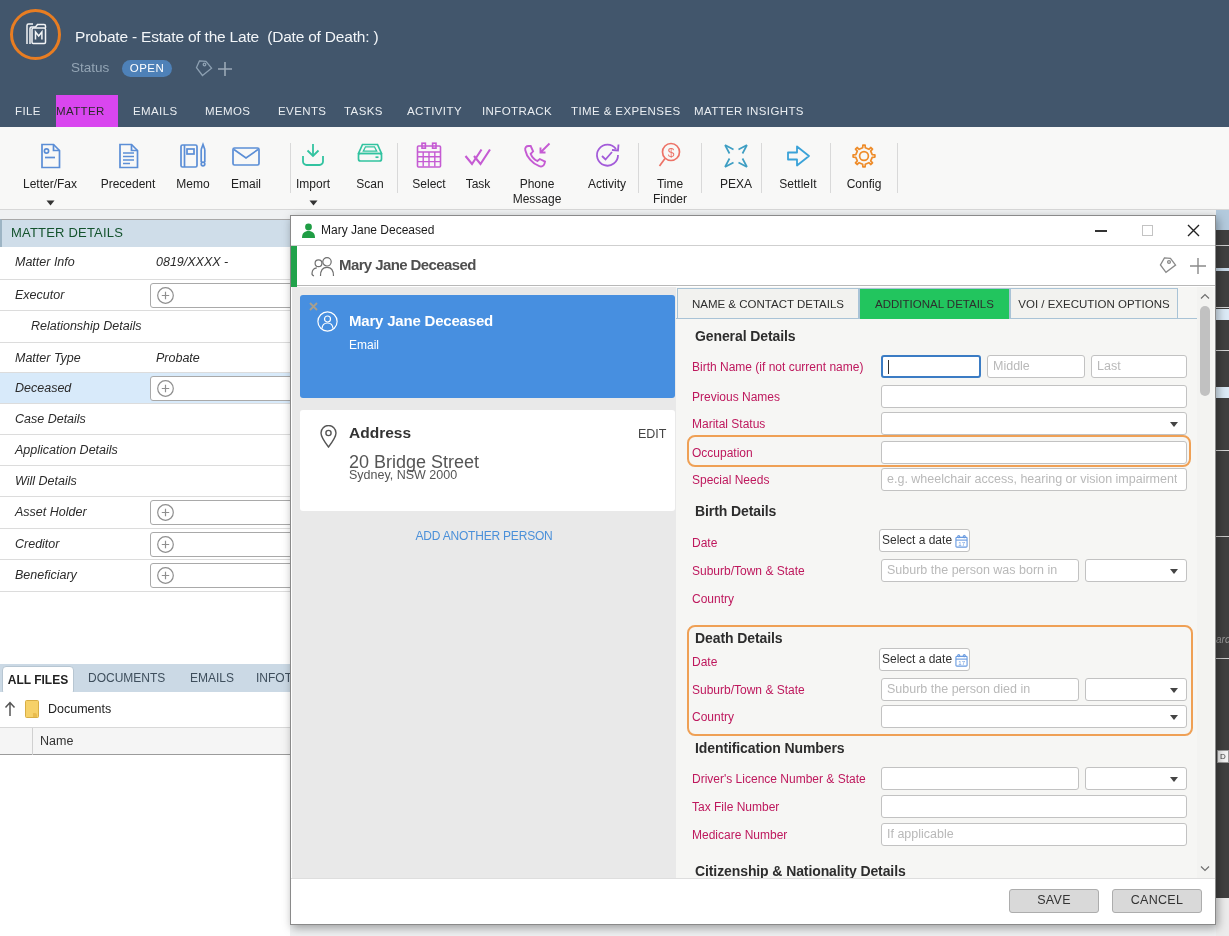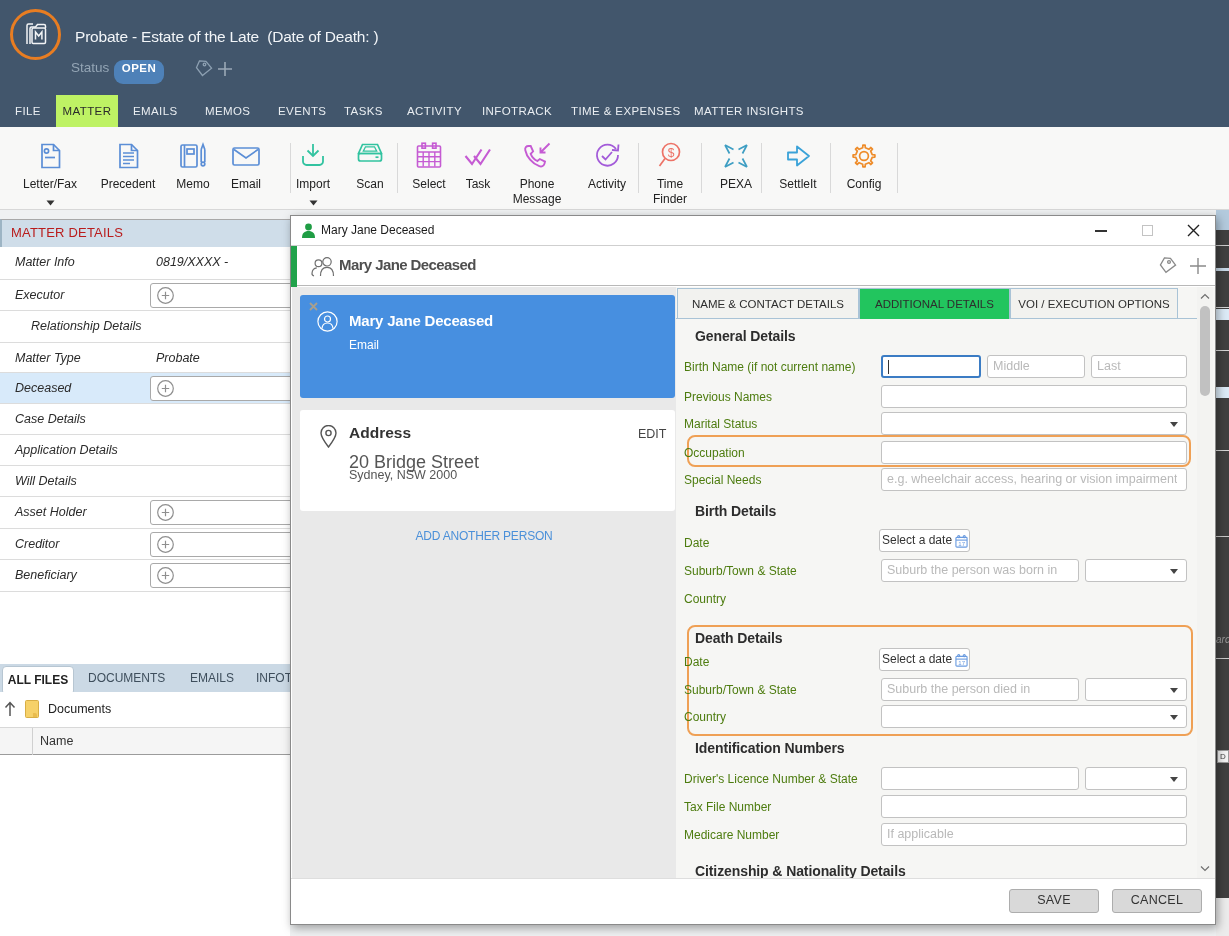--- a/index.html
+++ b/index.html
@@ -7,31 +7,31 @@
 #app { position:relative; width:1229px; height:936px; background:#eff1f2;
   font-family:"Liberation Sans",sans-serif; overflow:hidden; }
 .abs { position:absolute; }
 
 
 #tophdr { left:0; top:0; width:1229px; height:95px; background:#42566c; }
 #tabsrow { left:0; top:95px; width:1229px; height:32px; background:#42566c; }
 .tab { position:absolute; top:0; height:32px; line-height:32px; color:#e9edf1;
   font-size:11.5px; letter-spacing:0.4px; }
 #tabactive { position:absolute; left:56px; top:0; width:62px; height:32px;
-  background:#bef264; color:#2b2b2b; text-align:center; line-height:32px;
+  background:#d946ef; color:#2b2b2b; line-height:32px;
   font-size:11.5px; letter-spacing:0.4px; }
 #toolbar { left:0; top:127px; width:1229px; height:83px; background:#f8f8f7;
   border-bottom:1px solid #d8d8d8; }
 .titem { position:absolute; top:14px; text-align:center; }
 .titem .lbl { font-size:12px; color:#222; margin-top:2px; line-height:15px; }
 .tsep { position:absolute; top:16px; width:1px; height:50px; background:#d9d9d9; }
 
 
 #mdhdr { left:0; top:219px; width:290px; height:28px; background:#cfdde9;
-  border-left:2px solid #9db4c4; border-top:1px solid #a8a8a8; color:#b91c1c; font-size:13px;
+  border-left:2px solid #9db4c4; border-top:1px solid #a8a8a8; color:#14532d; font-size:13px;
   letter-spacing:0.2px; line-height:26px; padding-left:9px; }
 .mrow { position:absolute; left:0; width:290px; height:32px; background:#fff;
   border-bottom:1px solid #dcdcdc;font-style:italic; }
 .mrow .rl { position:absolute; left:15px; top:0; line-height:31px; font-size:12.5px; color:#2b2b2b; }
 .mrow .rv { position:absolute; left:156px; top:0; line-height:31px; font-size:12.5px; color:#2b2b2b; }
 .plusinput { position:absolute; left:150px; top:3px; width:145px; height:25px;
   border:1px solid #a9a9a9; border-radius:3px; background:#fff; }
 
 
 #ftabbar { left:0; top:664px; width:290px; height:28px; background:#cbd9e5; overflow:hidden; }
@@ -70,21 +70,21 @@
 #mfooter { position:absolute; left:0; top:662px; width:924px; height:46px; background:#fff;
   border-top:1px solid #dedede; }
 .fbtn { position:absolute; top:10px; width:90px; height:24px; border-radius:3px; background:#d9d9d9;
   border:1px solid #adadad; text-align:center; line-height:21px; font-size:12.5px;
   color:#333; letter-spacing:0.3px; }
 
 
 .ftab2 { position:absolute; top:1px; height:30px; line-height:30px; text-align:center;
   font-size:11.5px; color:#2e2e2e; background:#f2f2ef; border:1px solid #a9c3d6; border-bottom:none; }
 .fhead { position:absolute; left:19px; font-size:14px; font-weight:bold; letter-spacing:-0.1px; color:#2d2d2d; }
-.flabel { position:absolute; left:8px; font-size:12px; color:#4d7c0f; }
+.flabel { position:absolute; left:16px; font-size:12px; color:#be185d; }
 .finput { position:absolute; background:#fff; border:1px solid #c2c2c2; border-radius:3px; height:23px; }
 .ph { position:absolute; left:5px; top:0; line-height:21px; font-size:12.5px; color:#b9b9b9;
   white-space:nowrap; overflow:hidden; }
 .dd { position:absolute; background:#fff; border:1px solid #c2c2c2; border-radius:3px; height:23px; }
 .ddarrow { position:absolute; right:8px; top:9px; width:0; height:0;
   border-left:4.5px solid transparent; border-right:4.5px solid transparent;
   border-top:5px solid #444; }
 .orangebox { position:absolute; border:2px solid #efa055; border-radius:8px; }
 </style>
 </head>
@@ -95,21 +95,21 @@
       <circle cx="26.5" cy="26.5" r="24" fill="none" stroke="#e87d22" stroke-width="3"></circle>
       <g fill="none" stroke="#f2f4f6" stroke-width="1.5">
         <path d="M18 36 V17.5 a1.5 1.5 0 0 1 1.5 -1.5 H24"></path>
         <path d="M21 36 V20.5 a1.5 1.5 0 0 1 1.5 -1.5 h4 l2 -2.5 h6.5 a1.5 1.5 0 0 1 1.5 1.5 V20"></path>
         <rect x="23" y="20" width="13.5" height="15.5" rx="1.2"></rect>
         <path d="M26.5 31.5 v-7.5 l3.2 4 l3.2 -4 v7.5"></path>
       </g>
     </svg>
     <div class="abs" style="left:75px;top:28px;font-size:15.5px;letter-spacing:-0.2px;color:#f2f5f8">Probate - Estate of the Late&nbsp; (Date of Death: )</div>
     <div class="abs" style="left:71px;top:60px;font-size:13.5px;color:#94a5b5">Status</div>
-    <div class="abs" style="left:114px;top:60px;width:50px;height:24px;background:#4e81b8;border-radius:9px;color:#fff;font-size:11.5px;font-weight:bold;text-align:center;line-height:17px;letter-spacing:0.5px">OPEN</div>
+    <div class="abs" style="left:122px;top:60px;width:50px;height:17px;background:#4e81b8;border-radius:9px;color:#fff;font-size:11.5px;font-weight:normal;text-align:center;line-height:17px;letter-spacing:0.5px">OPEN</div>
     <svg class="abs" style="left:189px;top:60px" width="25" height="17" viewBox="0 0 25 17">
       <g fill="none" stroke="#8da0b2" stroke-width="1.3">
         <path d="M9.5 1.5 L16 1 L22.5 7 L14.5 15.5 L7.5 8.5 Z" transform="rotate(8 14 8)"></path>
         <circle cx="15.5" cy="4.5" r="1.3"></circle>
       </g>
     </svg>
     <svg class="abs" style="left:217px;top:61px" width="16" height="16" viewBox="0 0 16 16">
       <path d="M8 1 V15 M1 8 H15" stroke="#9aa8b6" stroke-width="1.6"></path>
     </svg>
   </div>

